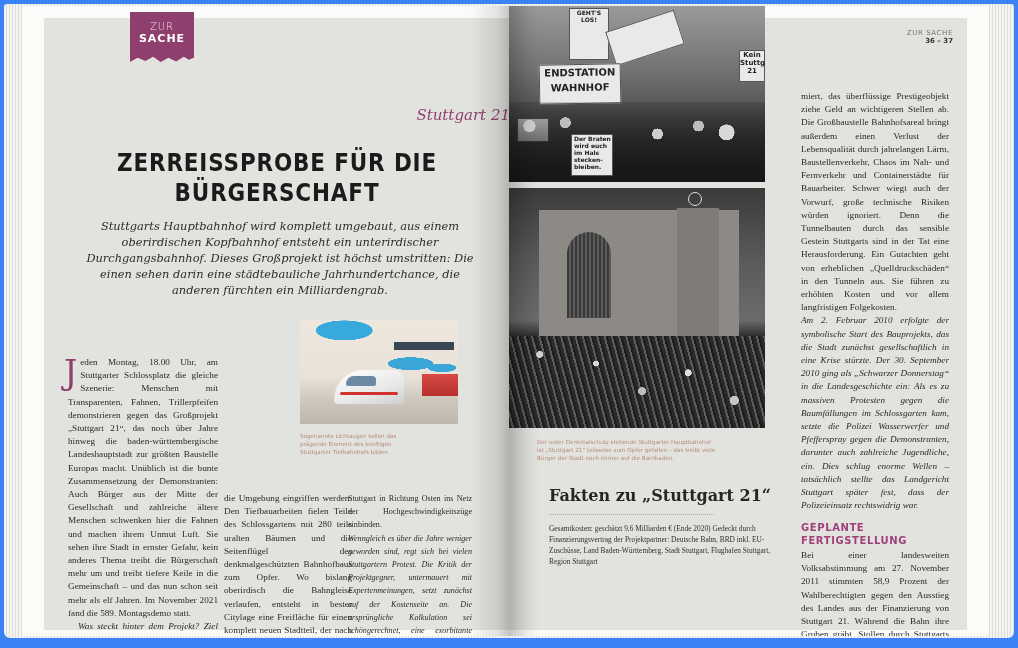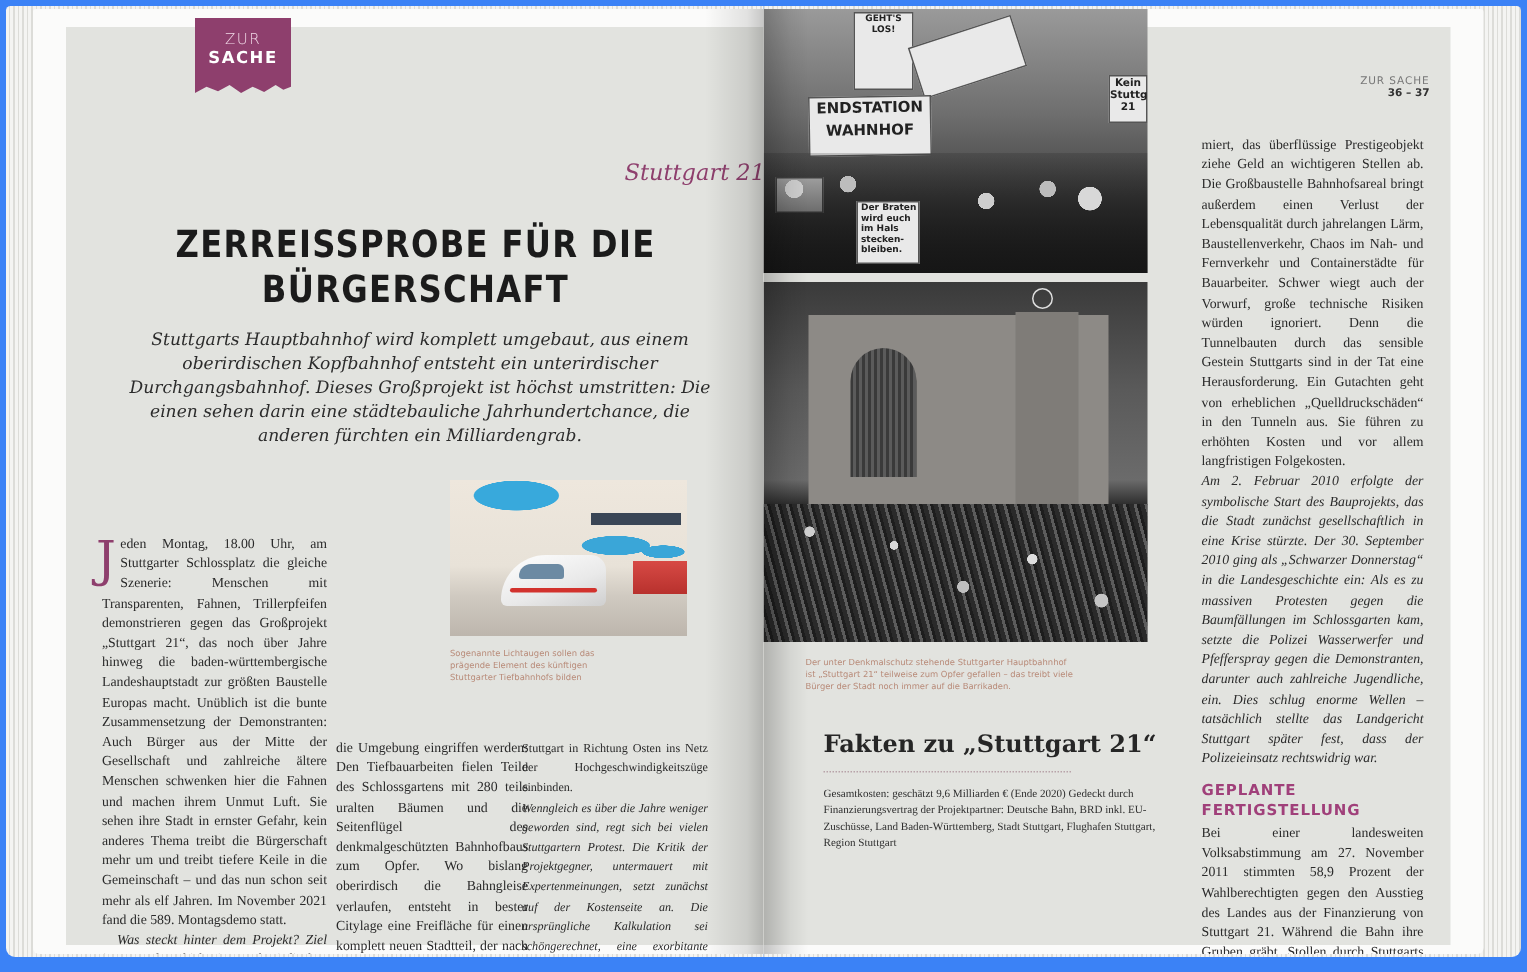--- a/index.html
+++ b/index.html
@@ -165,21 +165,21 @@
     background:
       radial-gradient(circle 6px at 12% 20%, #cfcfcf 0 55%, transparent 60%),
       radial-gradient(circle 5px at 34% 30%, #d9d9d9 0 55%, transparent 60%),
       radial-gradient(circle 7px at 52% 60%, #bfbfbf 0 55%, transparent 60%),
       radial-gradient(circle 6px at 70% 40%, #dedede 0 55%, transparent 60%),
       radial-gradient(circle 8px at 88% 70%, #c5c5c5 0 55%, transparent 60%),
       repeating-linear-gradient(75deg, #2a2a2a 0 3px, #5c5c5c 3px 5px, #1d1d1d 5px 7px);
   }
 
   .header-right {
-    position: absolute; right: 36px; top: 44px; text-align: right;
+    position: absolute; right: 36px; top: 23px; text-align: right;
     font-family: "DejaVu Sans", sans-serif; color: #5a5a5a;
   }
   .header-right .sec { font-size: 7px; letter-spacing: 0.6px; color: #777; }
   .header-right .pg { font-size: 7px; font-weight: bold; color: #333; }
 
   .facts { position: absolute; left: 40px; top: 480px; width: 230px; }
   .facts .title { font-family: "DejaVu Serif", serif; font-size: 16px; font-weight: bold; color: #262626; }
   .facts .rule { border-top: 1px dotted #b8a3a9; margin: 9px 0 8px 0; width: 165px; }
   .facts .item { font-size: 7.4px; line-height: 11px; color: #2f2f2f; margin-bottom: 6px; }
   .facts .item b { font-weight: normal; }

